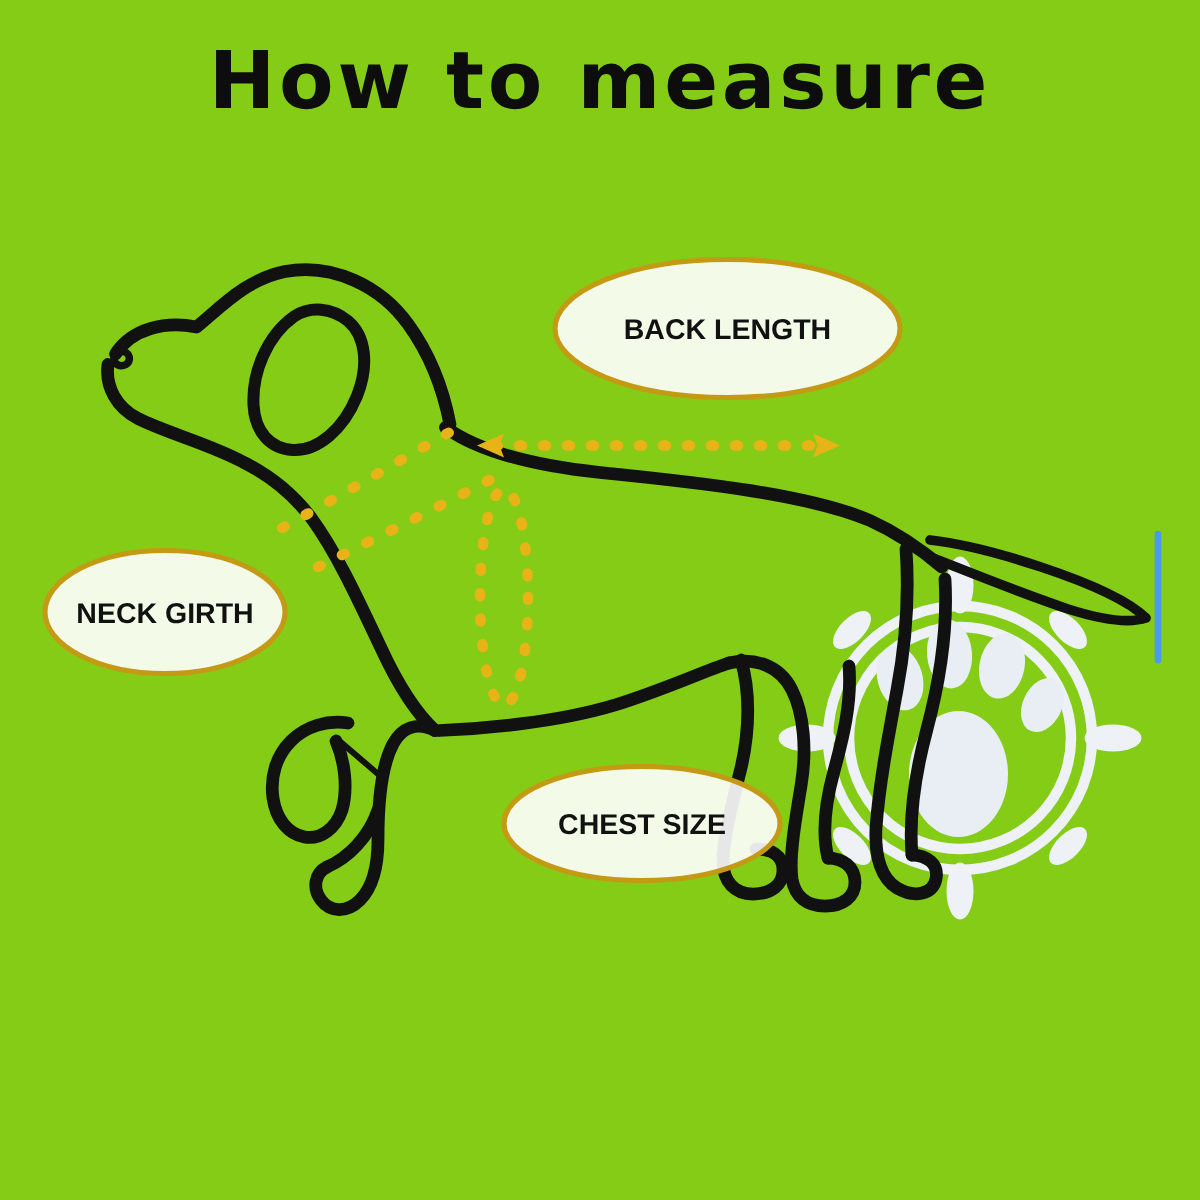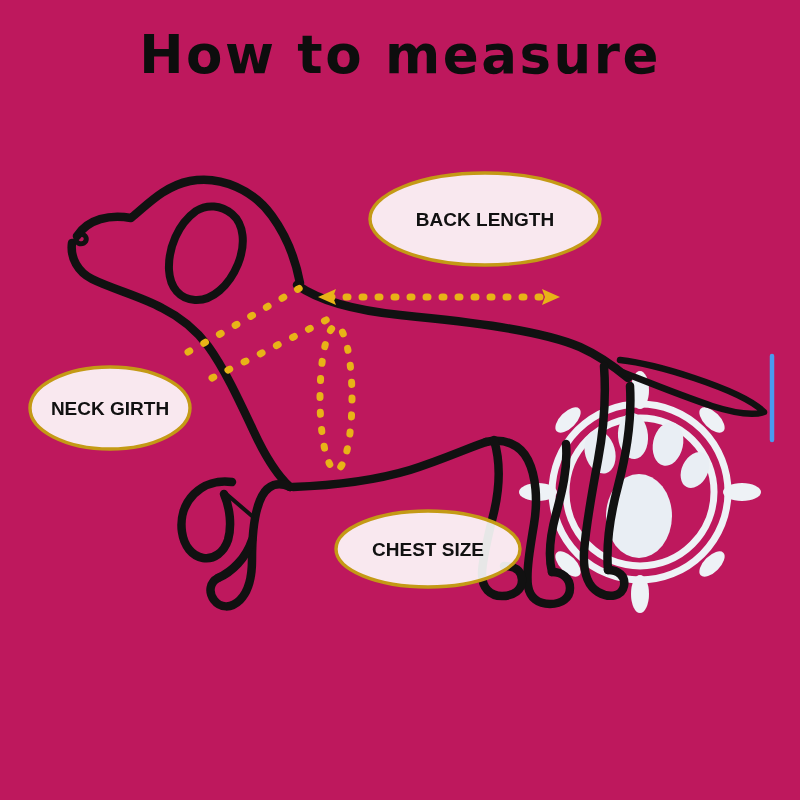--- a/index.html
+++ b/index.html
@@ -8,21 +8,21 @@
     padding: 0;
     background: #ffffff;
   }
   body {
     font-family: "Liberation Sans", sans-serif;
   }
   #infographic {
     position: relative;
     width: 800px;
     height: 800px;
-    background: #be185d;
+    background: #84cc16;
     overflow: hidden;
   }
   #page-title {
     position: absolute;
     left: 0;
     top: 28px;
     width: 800px;
     text-align: center;
     font-family: "DejaVu Sans", sans-serif;
     font-weight: bold;

